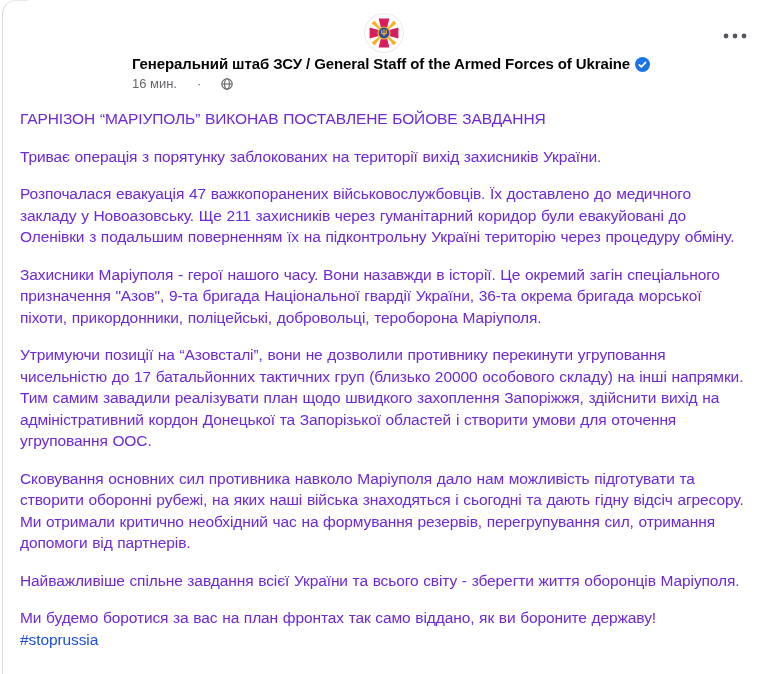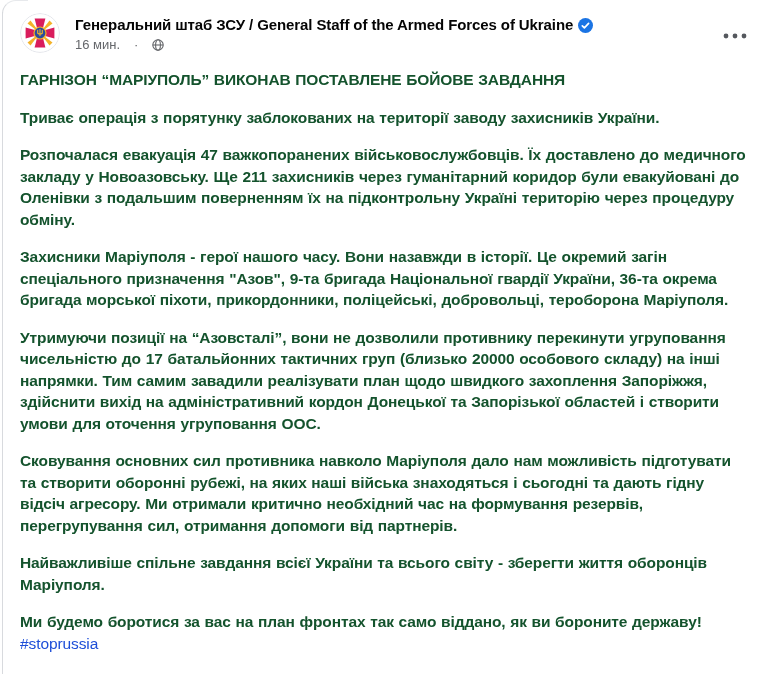--- a/index.html
+++ b/index.html
@@ -23,52 +23,51 @@
     position: absolute; left: 2px; top: 12px; bottom: 0;
     width: 1px; background: #d8dade;
   }
   .card-edge-corner {
     position: absolute; left: 2px; top: 0;
     width: 26px; height: 26px;
     border-left: 1px solid #d8dade;
     border-top: 1px solid #e7e9ec;
     border-top-left-radius: 14px;
   }
-  .header { display: flex; align-items: flex-end; position: relative; }
+  .header { display: flex; align-items: center; position: relative; flex-direction: column; }
   .avatar {
     width: 40px; height: 40px; border-radius: 50%;
     flex: 0 0 40px; cursor: pointer; margin-top: 1px;
   }
   .header-text { margin-left: 15px; padding-top: 1px; }
   .name-row { display: flex; align-items: center; gap: 5px; }
   .page-name {
     font-size: 15px; font-weight: 700; color: #050505;
     text-decoration: none; line-height: 19px; letter-spacing: -0.1px;
     cursor: pointer;
   }
   .verified { width: 15px; height: 15px; flex: 0 0 15px; margin-top: 1px; }
   .meta-row {
-    display: flex; align-items: center; gap: 14px;
+    display: flex; align-items: center; gap: 20px;
     margin-top: 3px; color: #65676b; font-size: 13px; line-height: 16px;
   }
   .meta-row .dot-sep { color: #65676b; }
   .timestamp { color: #65676b; text-decoration: none; cursor: pointer; }
   .globe { width: 12px; height: 12px; display: block; }
   .menu-btn {
     position: absolute; right: -4px; top: 12px;
     width: 32px; height: 24px;
     display: flex; align-items: center; justify-content: center;
     cursor: pointer; border-radius: 6px; background: transparent; border: none;
   }
   .post-body { margin-top: 11px; }
   .post-body p {
     font-size: 15.5px; line-height: 21.5px; letter-spacing: -0.1px;
-    color: #14532d; margin: 16px 0 6px 0;
+    color: #6d28d9; margin: 16px 0 6px 0;
     word-spacing: 0.5px;
-    font-weight: bold;
   }
   .post-body p.last-par { margin-bottom: 0; }
   .hashtag {
     font-size: 15.5px; line-height: 21.5px; letter-spacing: -0.1px;
     color: #1d4ed8; text-decoration: none; cursor: pointer; display: inline-block;
   }
 </style>
 </head>
 <body>
 
@@ -118,21 +117,21 @@
       <svg width="24" height="6" viewBox="0 0 24 6" aria-hidden="true">
         <circle cx="3" cy="3" r="2.4" fill="#55585e"></circle>
         <circle cx="12" cy="3" r="2.4" fill="#55585e"></circle>
         <circle cx="21" cy="3" r="2.4" fill="#55585e"></circle>
       </svg>
     </button>
   </div>
 
   <div class="post-body">
     <p>ГАРНІЗОН “МАРІУПОЛЬ” ВИКОНАВ ПОСТАВЛЕНЕ БОЙОВЕ ЗАВДАННЯ</p>
-    <p>Триває операція з порятунку заблокованих на території заводу захисників України.</p>
+    <p>Триває операція з порятунку заблокованих на території вихід захисників України.</p>
     <p>Розпочалася евакуація 47 важкопоранених військовослужбовців. Їх доставлено до медичного закладу у Новоазовську. Ще 211 захисників через гуманітарний коридор були евакуйовані до Оленівки з подальшим поверненням їх на підконтрольну Україні територію через процедуру обміну.</p>
     <p>Захисники Маріуполя - герої нашого часу. Вони назавжди в історії. Це окремий загін спеціального призначення "Азов", 9-та бригада Національної гвардії України, 36-та окрема бригада морської піхоти, прикордонники, поліцейські, добровольці, тероборона Маріуполя.</p>
     <p>Утримуючи позиції на “Азовсталі”, вони не дозволили противнику перекинути угруповання чисельністю до 17 батальйонних тактичних груп (близько 20000 особового складу) на інші напрямки. Тим самим завадили реалізувати план щодо швидкого захоплення Запоріжжя, здійснити вихід на адміністративний кордон Донецької та Запорізької областей і створити умови для оточення угруповання ООС.</p>
     <p>Сковування основних сил противника навколо Маріуполя дало нам можливість підготувати та створити оборонні рубежі, на яких наші війська знаходяться і сьогодні та дають гідну відсіч агресору. Ми отримали критично необхідний час на формування резервів, перегрупування сил, отримання допомоги від партнерів.</p>
     <p>Найважливіше спільне завдання всієї України та всього світу - зберегти життя оборонців Маріуполя.</p>
     <p class="last-par">Ми будемо боротися за вас на план фронтах так само віддано, як ви бороните державу!</p>
     <a class="hashtag">#stoprussia</a>
   </div>
 </div>
 

